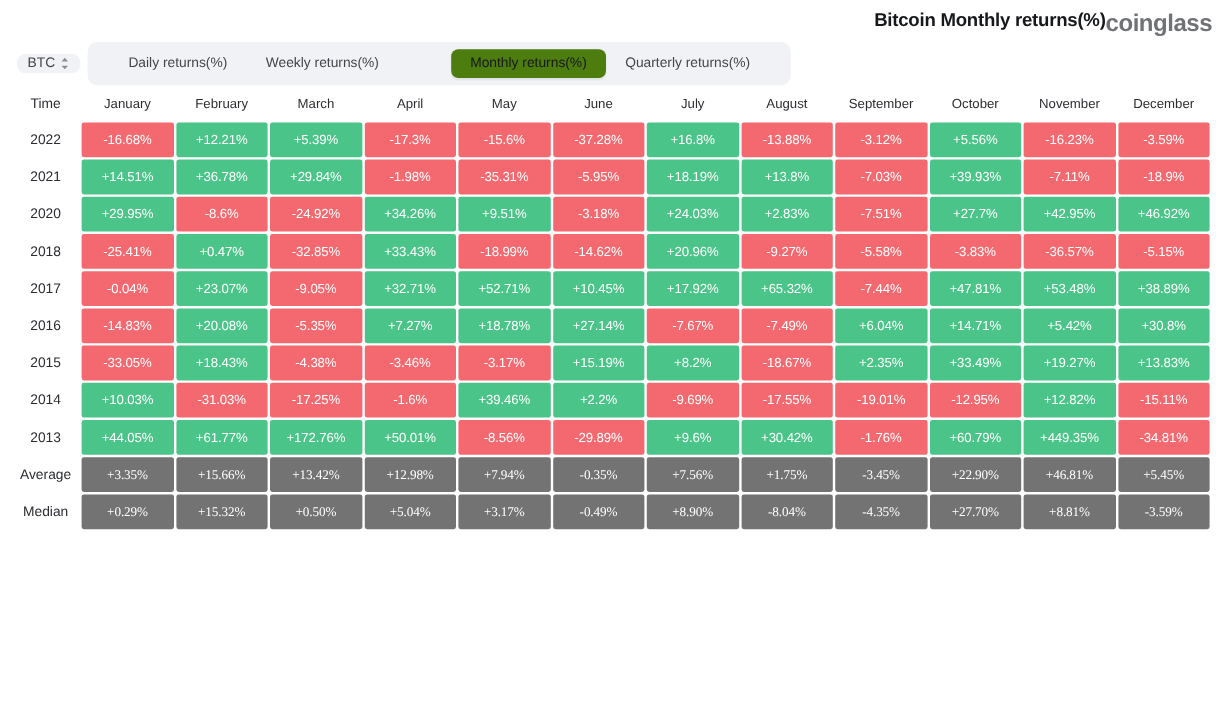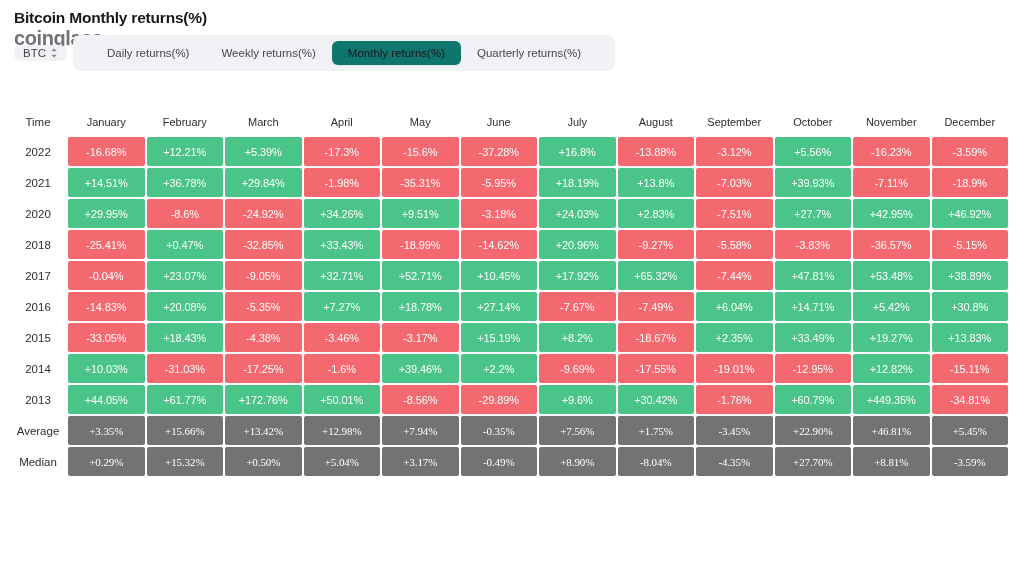--- a/index.html
+++ b/index.html
@@ -15,24 +15,23 @@
     width: 1024px;
     height: 585px;
     background: #ffffff;
     padding: 0;
   }
 
   
   .header {
     display: flex;
     align-items: flex-start;
-    justify-content: flex-start;
+    justify-content: flex-end;
     padding: 9px 14px 0 14px;
     height: 36px;
-    flex-direction: column;
   }
   .page-title {
     font-size: 15.5px;
     font-weight: bold;
     color: #17181c;
     letter-spacing: -0.2px;
   }
   .brand-logo {
     font-size: 20px;
     font-weight: bold;
@@ -87,35 +86,35 @@
     justify-content: center;
     height: 24px;
     padding: 0 16px;
     border-radius: 6px;
     font-size: 11.5px;
     color: #44464b;
     cursor: pointer;
     white-space: nowrap;
   }
   .tab.active {
-    background: #0f766e;
+    background: #4d7c0f;
     color: #17181c;
     box-shadow: 0 1px 2px rgba(0,0,0,0.07);
+    margin-left: 44px;
   }
 
   
   .table-wrap {
     padding: 4px 14px 0 8px;
   }
   table.returns {
     width: 1002px;
     border-collapse: separate;
     border-spacing: 2px 2px;
     table-layout: fixed;
-    margin-top: 35px;
   }
   table.returns col.time-col { width: 56px; }
   th.col-head {
     font-size: 11px;
     font-weight: normal;
     color: #2b2d31;
     text-align: center;
     padding: 5px 0 7px 0;
     background: #ffffff;
   }

